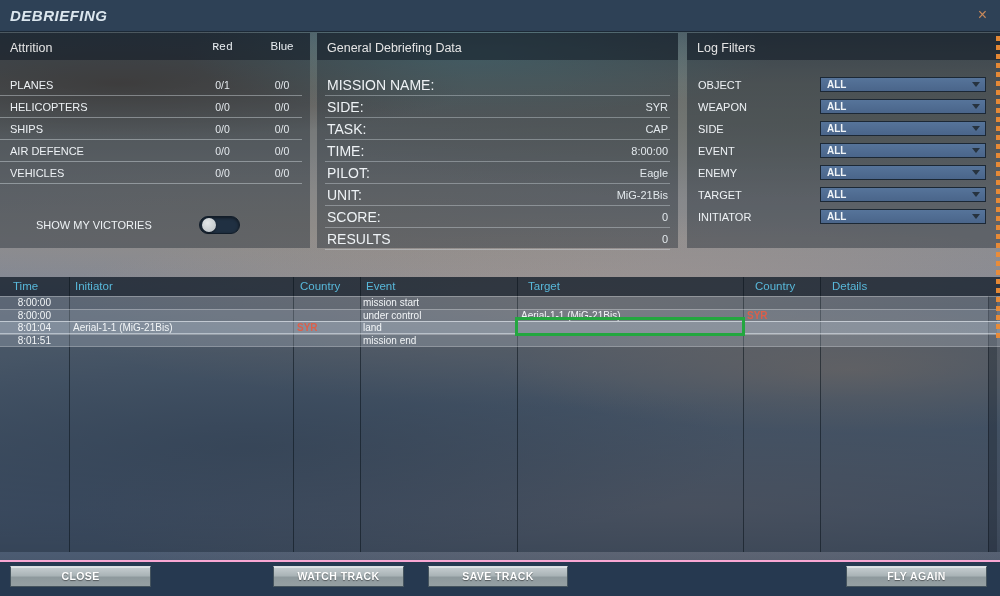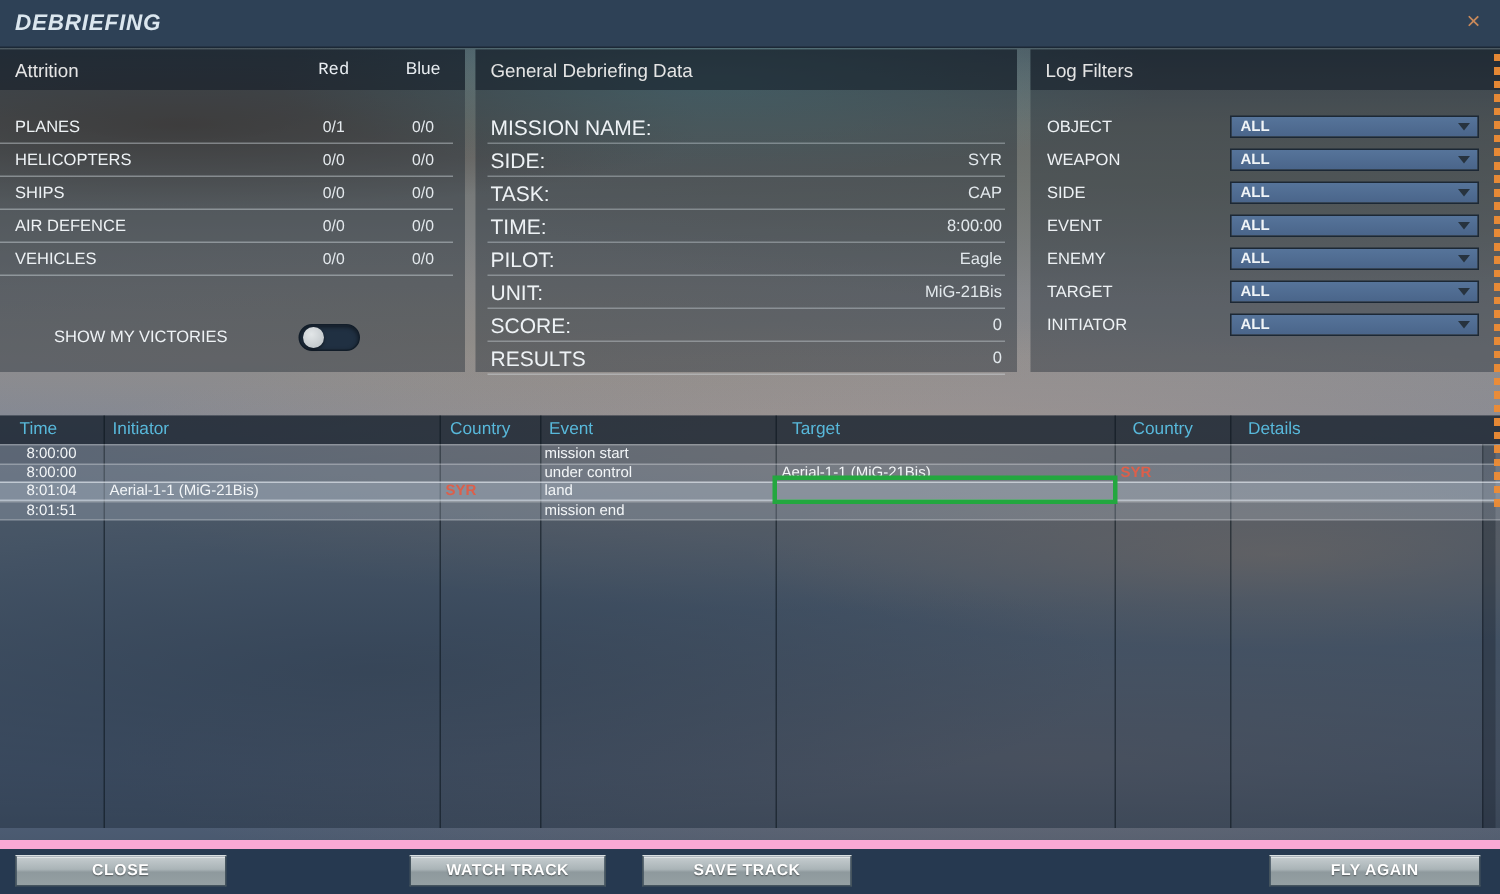--- a/index.html
+++ b/index.html
@@ -89,21 +89,21 @@
     border-bottom:1px solid rgba(245,250,255,0.45);}
 
   
   .greenbox{position:absolute;left:515px;top:317px;width:230px;height:19px;
     border:3px solid #23a73f;}
   .orangedash{position:absolute;right:0;top:36px;width:4px;height:303px;
     background:repeating-linear-gradient(180deg,rgba(238,140,52,0.95) 0 5px,rgba(238,140,52,0) 5px 9px);}
 
   
   .bottombar{position:absolute;left:0;top:560px;width:1000px;height:36px;background:#263950;
-    border-top:6px solid #f9a8d4;}
+    border-top:2px solid #f9a8d4;}
   .btn{position:absolute;top:4px;height:21px;
     background:linear-gradient(180deg,#c6cdd0 0%,#aab4b7 45%,#8e999d 55%,#95a0a3 100%);
     border:1px solid #45545e;border-top-color:#d9dfe1;box-shadow:inset 0 1px 0 rgba(255,255,255,0.45);
     color:#fff;font-size:10.5px;font-weight:bold;letter-spacing:.4px;text-align:center;
     line-height:19px;cursor:pointer;text-shadow:0 1px 1px rgba(0,0,0,0.45);}
 </style>
 </head>
 <body>
 
 <div class="screen">

